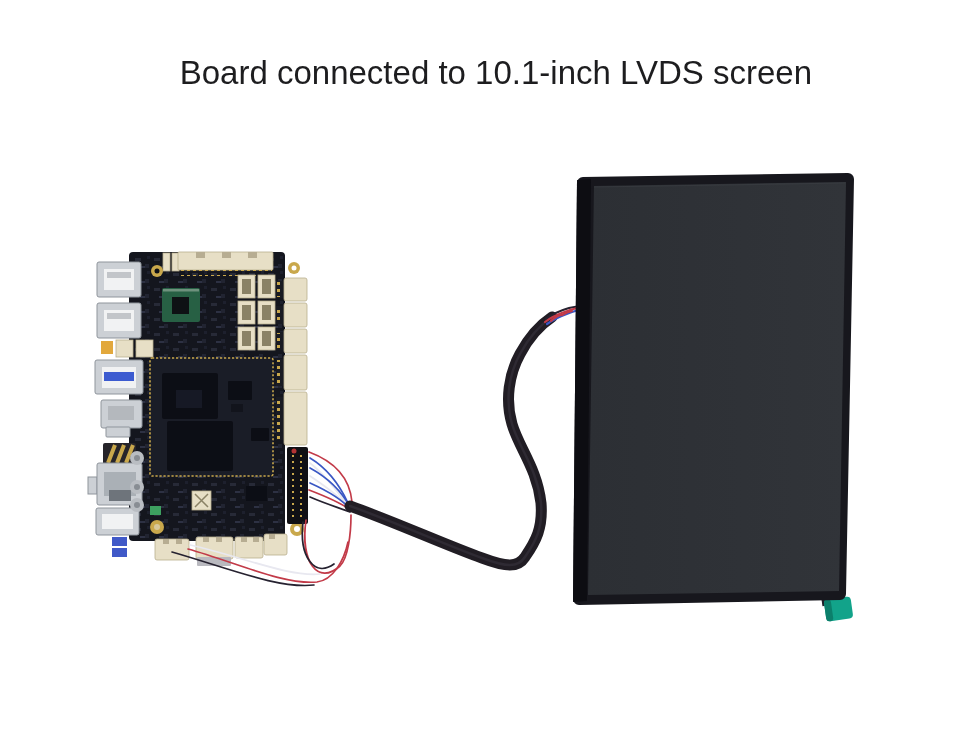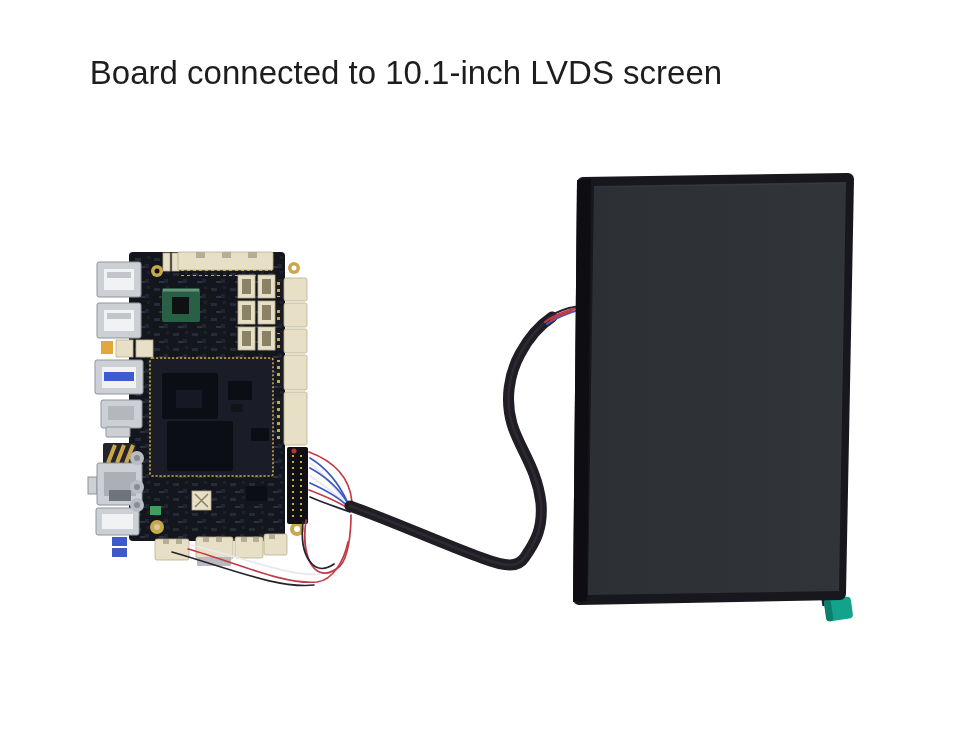--- a/index.html
+++ b/index.html
@@ -2,21 +2,21 @@
 <html style="--page-bg: #ffffff; --title-text: #1d1d1f; --pcb: #14161e; --pcb-component-a: #2a2e3b; --pcb-component-b: #232734; --som-surface: #1a1d27; --chip-dark: #0c0e15; --connector-cream: #e7dfc6; --connector-cream-shade: #b9ae8e; --port-silver: #ccd0d5; --port-silver-dark: #8f959c; --port-inner-white: #f1f2f3; --usb3-blue: #3c5bd0; --wifi-green: #276044; --gold: #c9a84c; --accent-yellow: #e2a83c; --jumper-blue: #4059c8; --header-black: #101014; --pin1-red: #b43434; --led-green: #3da060; --wire-red: #c23a48; --wire-blue: #3a57c4; --wire-white: #e8e8f0; --wire-black: #262230; --cable-sleeve: #211d24; --cable-sheen: #3a3440; --screen-bezel: #17171d; --screen-edge: #0d0d12; --screen-panel-a: #2c2f34; --screen-panel-b: #313439; --pull-tab-green: #12a38a; --pull-tab-green-dark: #0c7f6b;"><head>
 <meta charset="utf-8">
 <style>
   html,body{margin:0;padding:0;}
   body{
     width:960px;height:729px;position:relative;overflow:hidden;
     background:var(--page-bg,#ffffff);
     font-family:"Liberation Sans", sans-serif;
   }
   .title{
-    position:absolute;top:55px;left:0;width:812px;text-align:center;
+    position:absolute;top:55px;left:0;width:812px;text-align:right;
     font-size:33px;line-height:1.1;letter-spacing:0;
     color:var(--title-text,#1d1d1f);font-weight:500;
   }
   svg{position:absolute;left:0;top:0;}
   .pcb{fill:var(--pcb,#14161e);}
   .cream{fill:var(--connector-cream,#e7dfc6);stroke:var(--connector-cream-shade,#b9ae8e);stroke-width:0.8;}
   .silver{fill:var(--port-silver,#ccd0d5);stroke:var(--port-silver-dark,#8f959c);stroke-width:1;}
   .inner-white{fill:var(--port-inner-white,#f1f2f3);}
   .chipd{fill:var(--chip-dark,#0c0e15);}
   .goldhole{fill:var(--gold,#c9a84c);}

